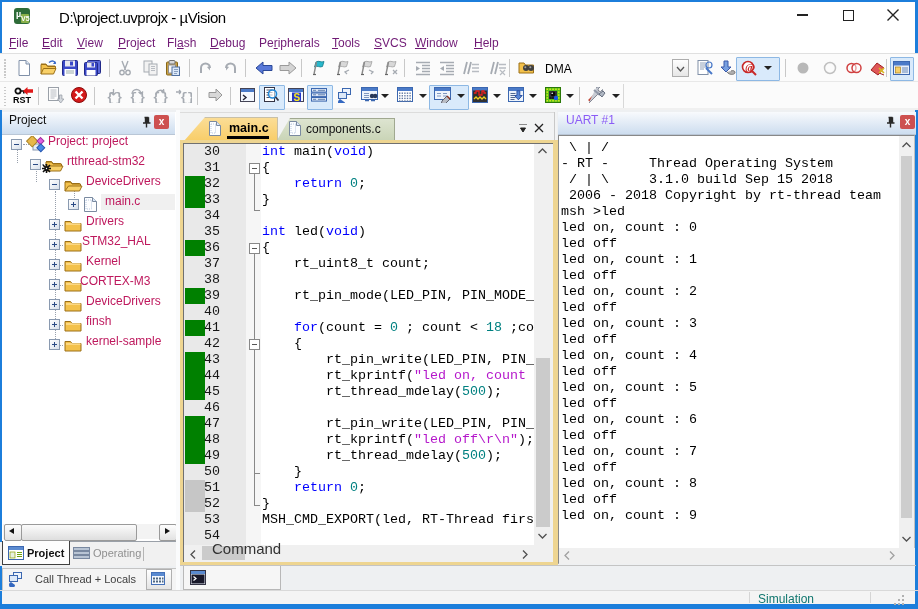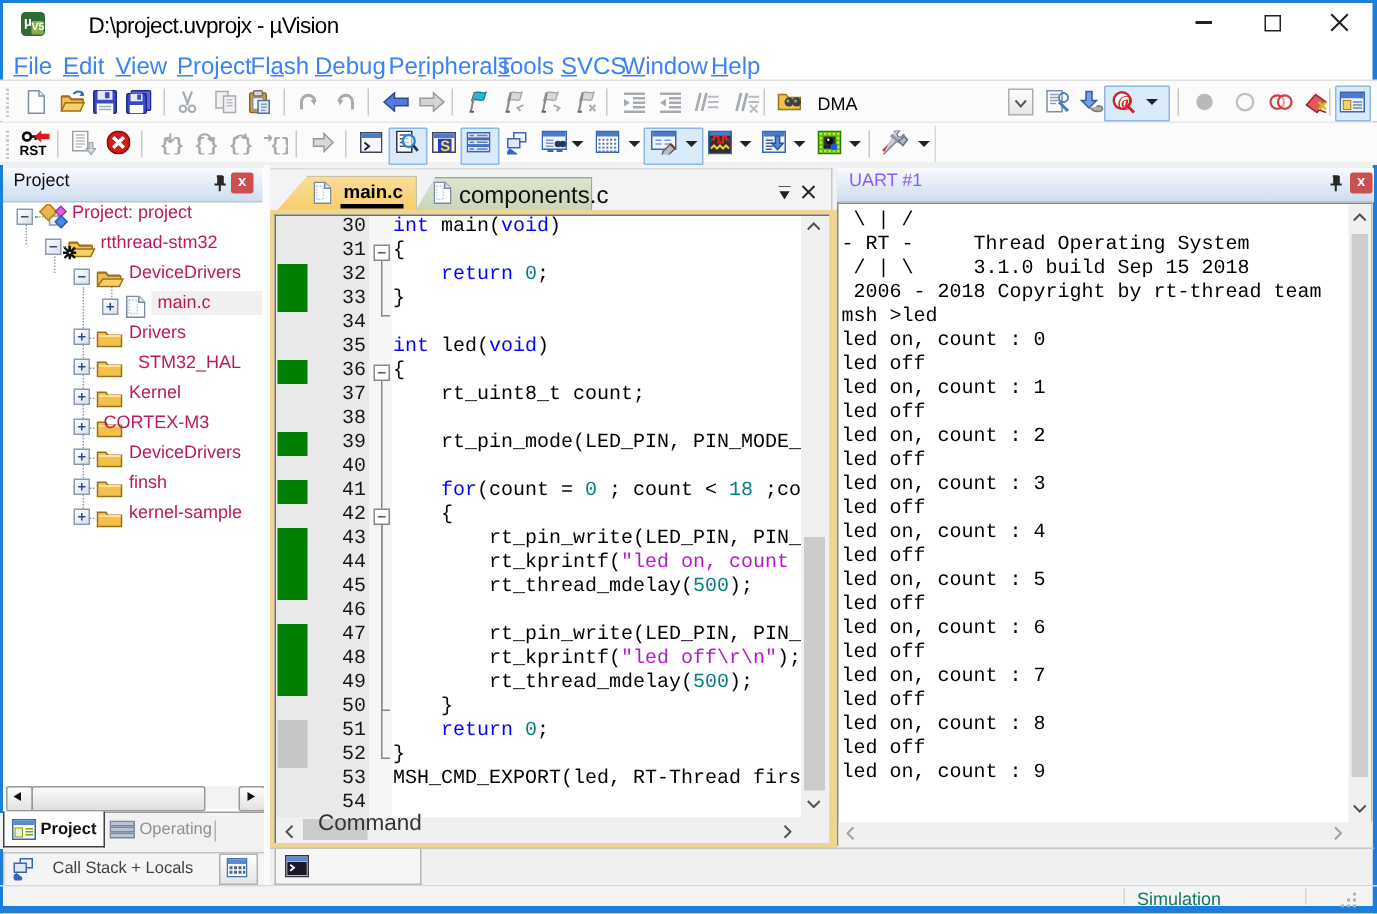--- a/index.html
+++ b/index.html
@@ -8,21 +8,21 @@
 .abs{position:absolute}
 pre{margin:0;font-family:"Liberation Mono",monospace;font-size:13.33px;line-height:16px;white-space:pre}
 .kw{color:#0000ff}.num{color:#008080}.str{color:#b518cb}
 .sep1{position:absolute;width:1px;height:18px;background:#c8c8c8;top:59px}
 .sep2{position:absolute;width:1px;height:18px;background:#c8c8c8;top:87px}
 .dd{position:absolute;width:0;height:0;border-left:4px solid transparent;border-right:4px solid transparent;border-top:4px solid #222}
 .hibox{position:absolute;background:#d9eafb;border:1px solid #8db8e4;border-radius:1px}
 .xbtn{position:absolute;width:15px;height:14px;background:#cd5050;border-radius:2px;color:#fff;
  font-weight:bold;font-size:10px;text-align:center;line-height:14px}
 .treelbl{position:absolute;font-size:12px;color:#be185d;white-space:nowrap}
-.menu{position:absolute;top:35.5px;font-size:16px;color:#3b82f6;white-space:nowrap}
+.menu{position:absolute;top:35.5px;font-size:12px;color:#701a75;white-space:nowrap}
 .menu u{text-decoration-thickness:1px}
 .ebox{position:absolute;width:11px;height:11px;background:linear-gradient(135deg,#ffffff,#d8e0ea);border:1px solid #8a9ab0;box-sizing:border-box}
 .mh{position:absolute;left:2px;top:4px;width:5px;height:1px;background:#2a4a84}
 .mv{position:absolute;left:4px;top:2px;width:1px;height:5px;background:#2a4a84}
 </style>
 </head>
 <body>
 
 <div class="abs" style="left:0;top:0;width:918px;height:2px;background:#1c7edb"></div>
 <div class="abs" style="left:0;top:0;width:2px;height:609px;background:#1c7edb"></div>
@@ -482,39 +482,39 @@
       </svg>
 <div class="treelbl" style="left:86px;top:214px">Drivers</div>
 <div class="ebox" style="left:49px;top:239px">
         <i class="mh"></i>
         <i class="mv"></i>
       </div>
 <svg class="abs" style="left:64px;top:238px" width="18" height="14" viewBox="0 0 18 14">
         <path d="M1 3.5 h5.5 l1.5 2 h9 v7.5 h-16 z" fill="#f3c14b" stroke="#9c7018" stroke-width="1"></path>
         <path d="M2 6 h14.5" stroke="#ffe199" stroke-width="1.4" fill="none"></path>
       </svg>
-<div class="treelbl" style="left:92px;top:234px">STM32_HAL</div>
+<div class="treelbl" style="left:82px;top:234px">STM32_HAL</div>
 <div class="ebox" style="left:49px;top:259px">
         <i class="mh"></i>
         <i class="mv"></i>
       </div>
 <svg class="abs" style="left:64px;top:258px" width="18" height="14" viewBox="0 0 18 14">
         <path d="M1 3.5 h5.5 l1.5 2 h9 v7.5 h-16 z" fill="#f3c14b" stroke="#9c7018" stroke-width="1"></path>
         <path d="M2 6 h14.5" stroke="#ffe199" stroke-width="1.4" fill="none"></path>
       </svg>
 <div class="treelbl" style="left:86px;top:254px">Kernel</div>
 <div class="ebox" style="left:49px;top:279px">
         <i class="mh"></i>
         <i class="mv"></i>
       </div>
 <svg class="abs" style="left:64px;top:278px" width="18" height="14" viewBox="0 0 18 14">
         <path d="M1 3.5 h5.5 l1.5 2 h9 v7.5 h-16 z" fill="#f3c14b" stroke="#9c7018" stroke-width="1"></path>
         <path d="M2 6 h14.5" stroke="#ffe199" stroke-width="1.4" fill="none"></path>
       </svg>
-<div class="treelbl" style="left:69px;top:274px">CORTEX-M3</div>
+<div class="treelbl" style="left:80px;top:274px">CORTEX-M3</div>
 <div class="ebox" style="left:49px;top:299px">
         <i class="mh"></i>
         <i class="mv"></i>
       </div>
 <svg class="abs" style="left:64px;top:298px" width="18" height="14" viewBox="0 0 18 14">
         <path d="M1 3.5 h5.5 l1.5 2 h9 v7.5 h-16 z" fill="#f3c14b" stroke="#9c7018" stroke-width="1"></path>
         <path d="M2 6 h14.5" stroke="#ffe199" stroke-width="1.4" fill="none"></path>
       </svg>
 <div class="treelbl" style="left:86px;top:294px">DeviceDrivers</div>
 <div class="ebox" style="left:49px;top:319px">
@@ -563,21 +563,21 @@
     </svg>
 <div class="abs" style="left:93px;top:547px;font-size:11px;color:#909090">Operating</div>
 <div class="abs" style="left:143px;top:547px;width:1px;height:14px;background:#b5b5b5"></div>
 
 <div class="abs" style="left:2px;top:568px;width:173px;height:21px;background:#f4f4f4;border:1px solid #c4c4c4"></div>
 <svg class="abs" style="left:8px;top:571px" width="16" height="16" viewBox="0 0 16 16">
       <rect x="5.5" y="1.5" width="8" height="6" fill="#eef4fc" stroke="#3b67b0"></rect>
       <rect x="1.5" y="4.5" width="8" height="6" fill="#dde9f8" stroke="#3b67b0"></rect>
       <path d="M3 11 a3 3 0 1 0 4 3z" fill="#3468c0"></path>
     </svg>
-<div class="abs" style="left:35px;top:573px;font-size:11px;color:#404040">Call Stack + Locals</div>
+<div class="abs" style="left:35px;top:573px;font-size:11px;color:#404040">Call Thread + Locals</div>
 <div class="abs" style="left:146px;top:569px;width:24px;height:19px;background:linear-gradient(#fff,#e4e4e4);border:1px solid #b0b0b0"></div>
 <svg class="abs" style="left:151px;top:572px" width="14" height="13" viewBox="0 0 14 13">
       <rect x="0.5" y="0.5" width="13" height="12" fill="#f4f8ff" stroke="#4470b8"></rect>
       <rect x="1" y="1" width="12" height="3" fill="#5a8ad0"></rect>
       <g fill="#506880">
         <rect x="2" y="5.5" width="2" height="2"></rect>
         <rect x="5" y="5.5" width="2" height="2"></rect>
         <rect x="8" y="5.5" width="2" height="2"></rect>
         <rect x="11" y="5.5" width="1.5" height="2"></rect>
         <rect x="2" y="8.5" width="2" height="2"></rect>
@@ -593,21 +593,21 @@
 <div class="abs" style="left:180px;top:110px;width:377px;height:30px;background:#f2f3f4"></div>
 <div class="abs" style="left:180px;top:112px;width:374px;height:1px;background:#dcdcdc"></div>
 <div class="abs" style="left:554px;top:112px;width:1px;height:28px;background:#c8c8c8"></div>
 
 <div class="abs" style="left:276px;top:118px;width:117px;height:22px;background:linear-gradient(#dde4d0,#c9d4b6);border:1px solid #a0a890;clip-path:polygon(0 100%,14px 0,100% 0,100% 100%)"></div>
 <svg class="abs" style="left:289px;top:121px" width="12" height="15" viewBox="0 0 12 15">
       <path d="M0.5 0.5 h7 l4 4 v10 h-11 z" fill="#fdfeff" stroke="#7a8aa0"></path>
       <path d="M7.5 0.5 v4 h4" fill="#dce8f8" stroke="#7a8aa0"></path>
       <rect x="2" y="3" width="4.5" height="9" fill="none" stroke="#b8c8e0" stroke-width="1" stroke-dasharray="1,1"></rect>
     </svg>
-<div class="abs" style="left:306px;top:122px;font-size:16px;color:#101010">components.c</div>
+<div class="abs" style="left:306px;top:122px;font-size:12px;color:#101010">components.c</div>
 
 <div class="abs" style="left:184px;top:117px;width:92px;height:23px;background:linear-gradient(#fbdd96,#f8cd68);border:1px solid #c8c0a8;border-bottom:none;clip-path:polygon(0 100%,21px 0,100% 0,100% 100%)"></div>
 <svg class="abs" style="left:209px;top:121px" width="12" height="15" viewBox="0 0 12 15">
       <path d="M0.5 0.5 h7 l4 4 v10 h-11 z" fill="#fdfeff" stroke="#7a8aa0"></path>
       <path d="M7.5 0.5 v4 h4" fill="#dce8f8" stroke="#7a8aa0"></path>
       <rect x="2" y="3" width="4.5" height="9" fill="none" stroke="#b8c8e0" stroke-width="1" stroke-dasharray="1,1"></rect>
     </svg>
 <div class="abs" style="left:229px;top:121px;font-size:12.5px;font-weight:bold;color:#000">main.c</div>
 <div class="abs" style="left:227px;top:136px;width:42px;height:2.5px;background:#000"></div>
 
@@ -629,21 +629,21 @@
 <div class="abs" style="left:261px;top:144px;width:273px;height:401px;background:#ffffff"></div>
 
 <div class="abs" style="left:185px;top:176px;width:20px;height:32px;background:#008000"></div>
 <div class="abs" style="left:185px;top:240px;width:20px;height:16px;background:#008000"></div>
 <div class="abs" style="left:185px;top:288px;width:20px;height:16px;background:#008000"></div>
 <div class="abs" style="left:185px;top:320px;width:20px;height:16px;background:#008000"></div>
 <div class="abs" style="left:185px;top:352px;width:20px;height:48px;background:#008000"></div>
 <div class="abs" style="left:185px;top:416px;width:20px;height:48px;background:#008000"></div>
 <div class="abs" style="left:185px;top:480px;width:20px;height:32px;background:#c6c6c6"></div>
 
-<pre class="abs" style="left:204px;top:144px;width:40px;text-align:right;color:#161616">30
+<pre class="abs" style="left:204px;top:144px;width:40px;color:#161616">30
 31
 32
 33
 34
 35
 36
 37
 38
 39
 40

